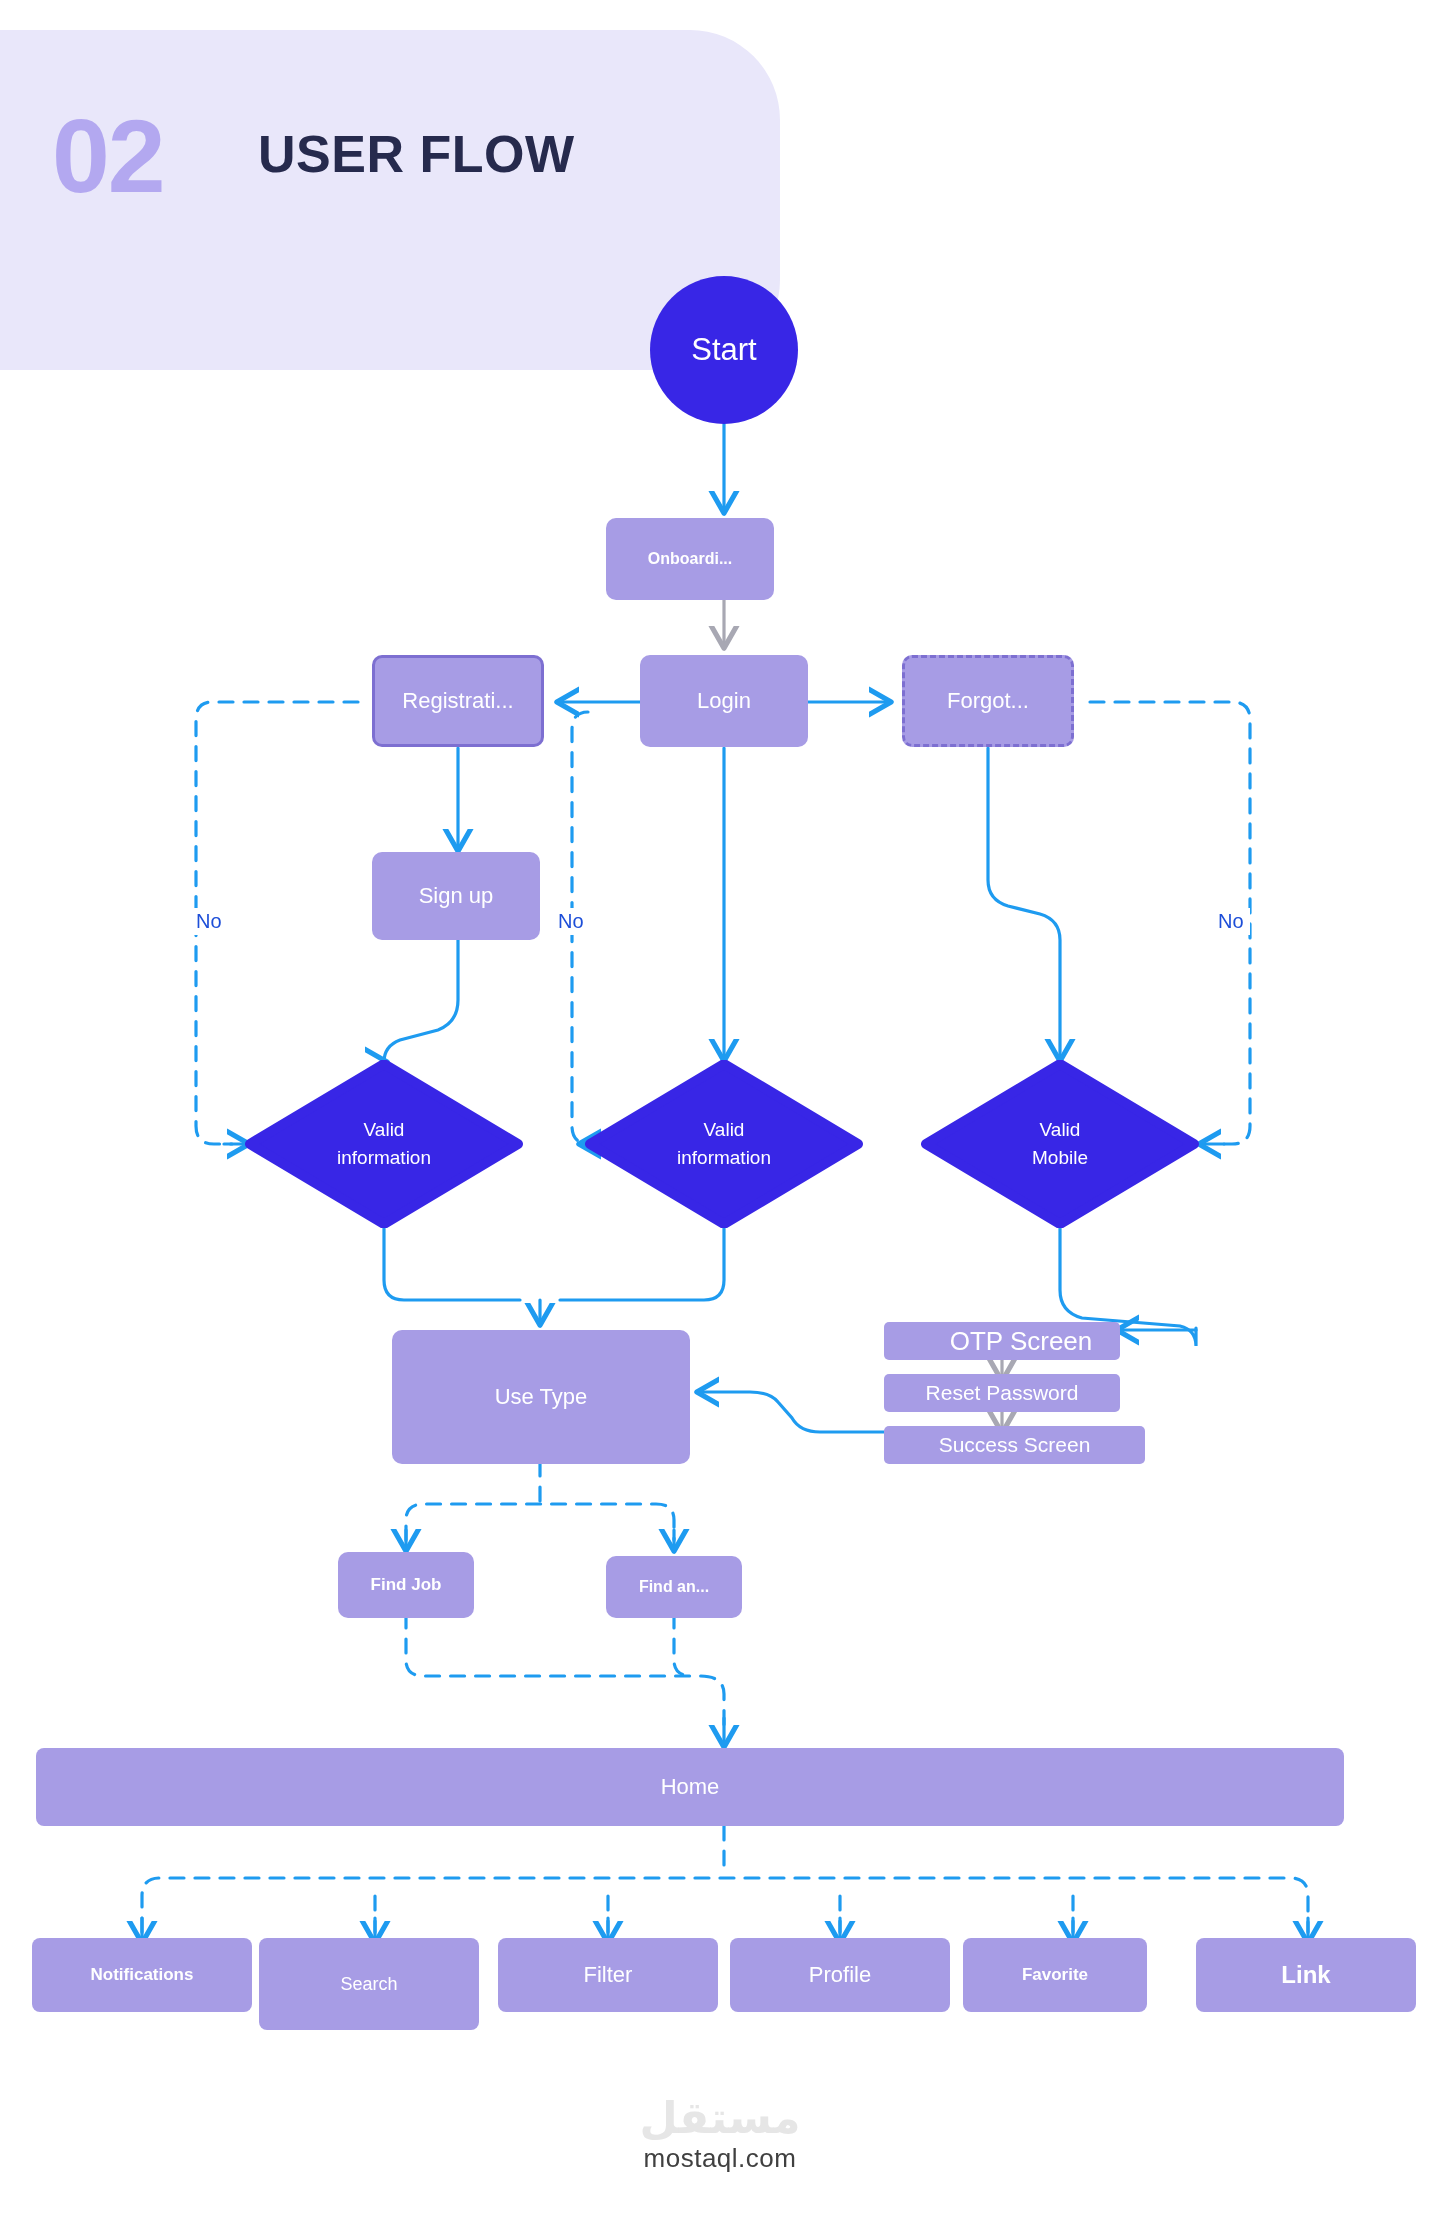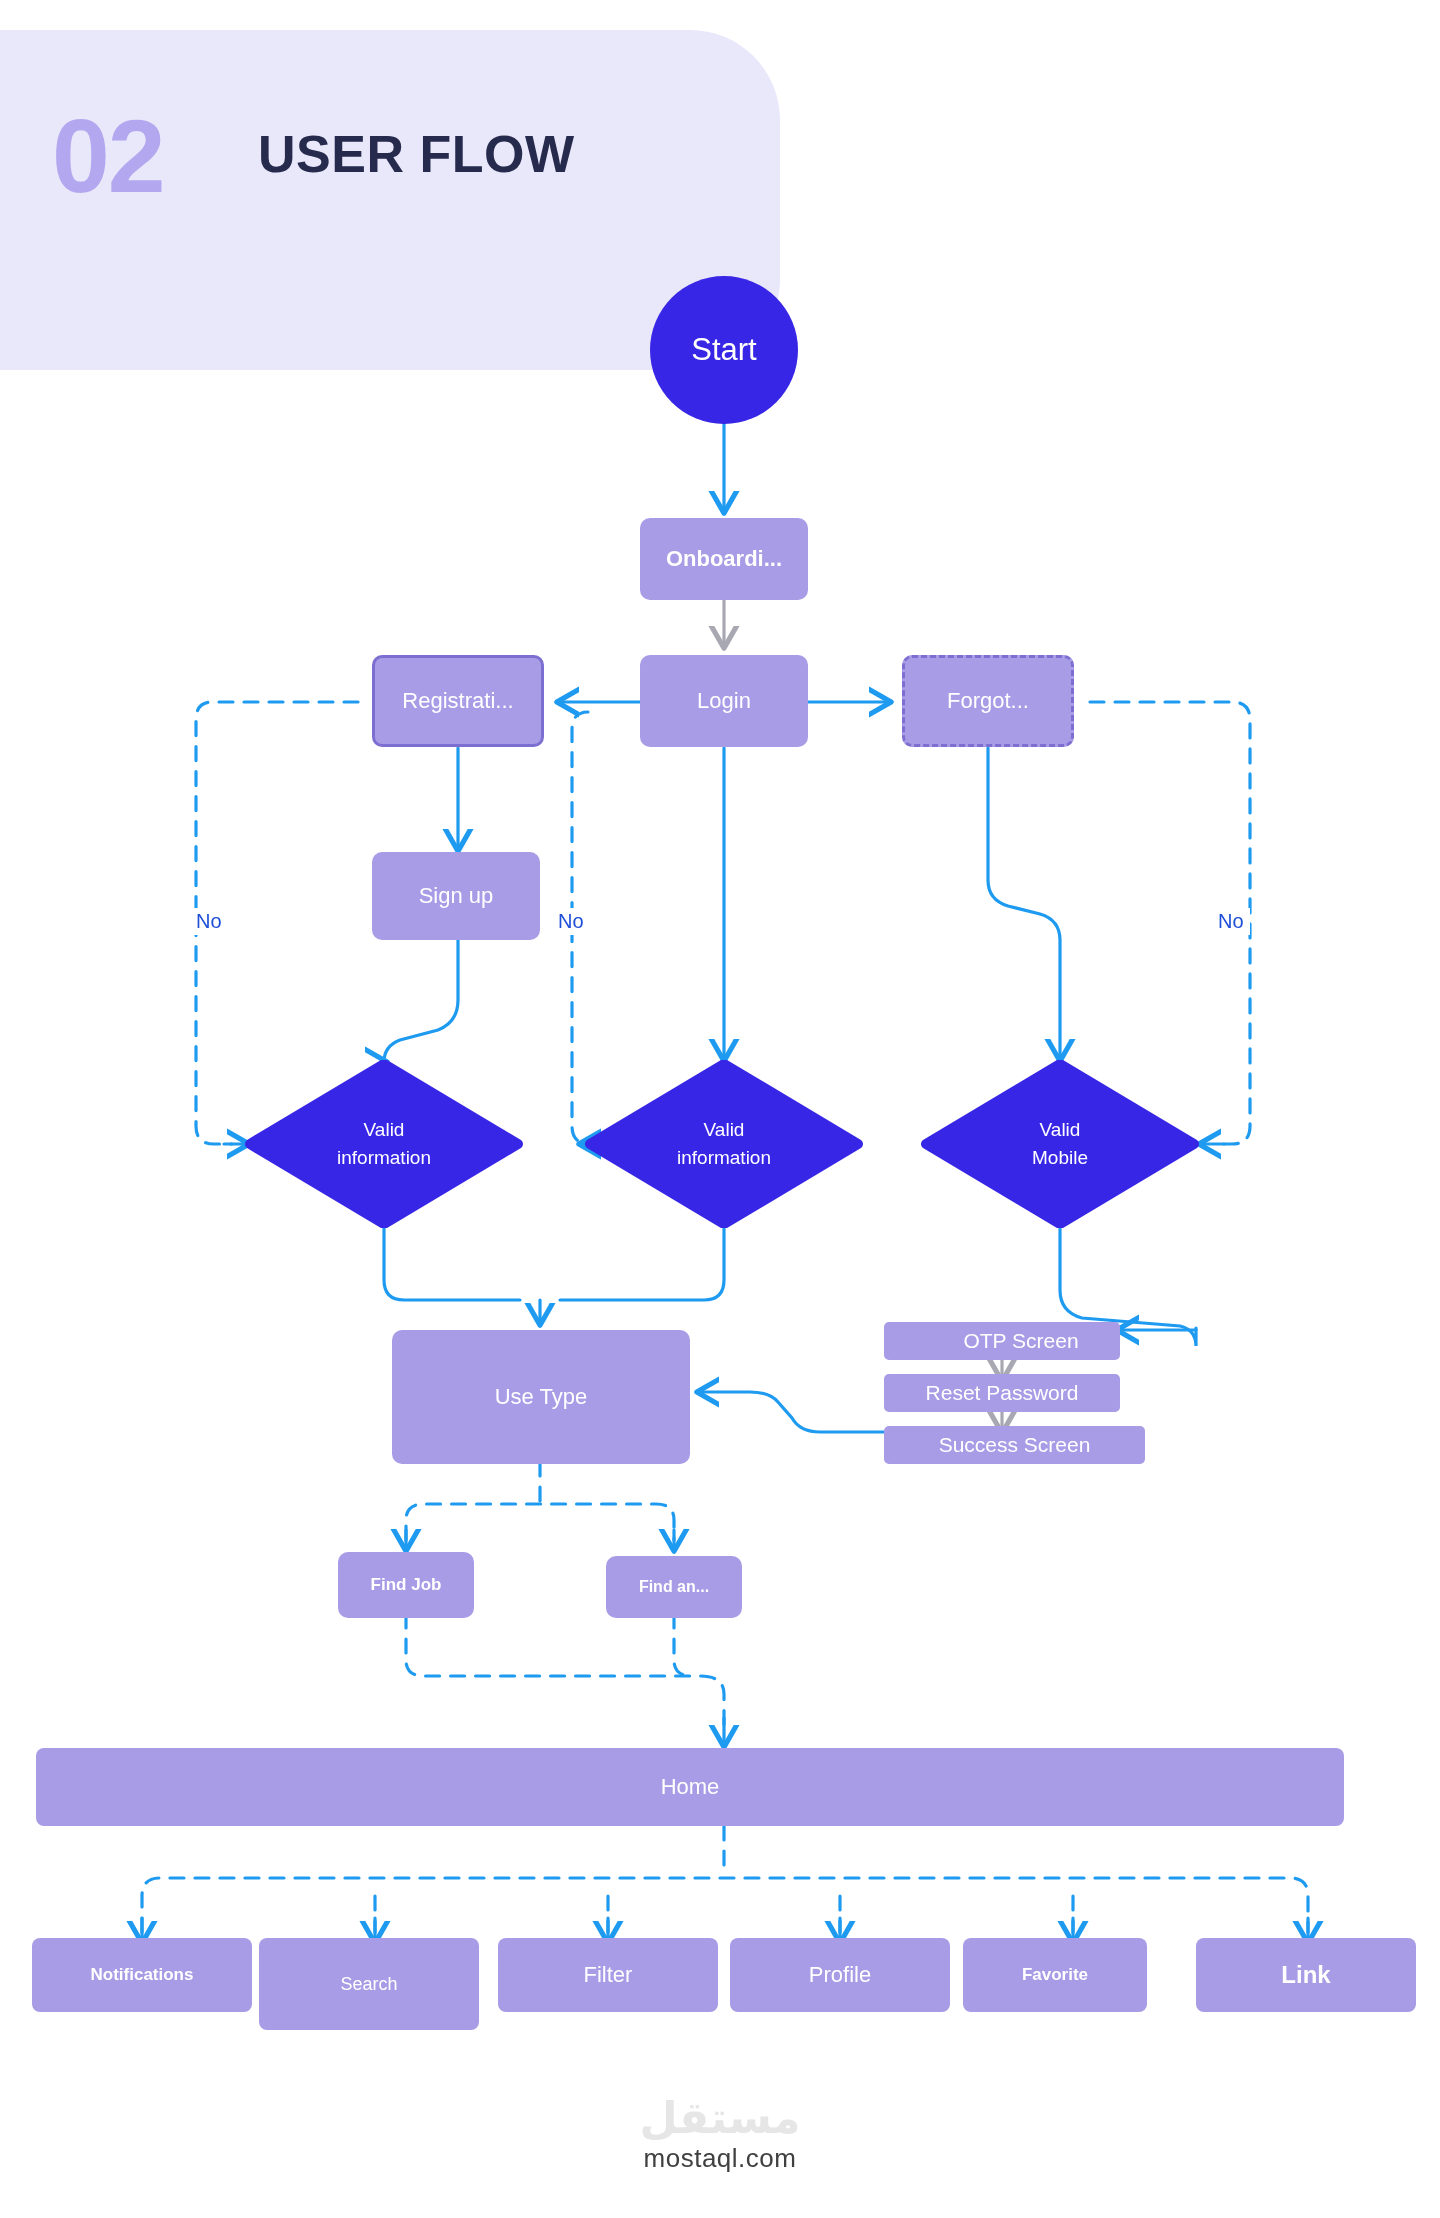--- a/index.html
+++ b/index.html
@@ -243,21 +243,21 @@
       <path d="M1224,1144 L1202,1144" marker-end="url(#ah-blue)"></path>
 
       <path d="M1002,1360 L1002,1378" stroke="#a8a8b3" marker-end="url(#ah-gray)"></path>
 
       <path d="M1002,1412 L1002,1430" stroke="#a8a8b3" marker-end="url(#ah-gray)"></path>
     </g>
   </svg>
 
   <div class="start-circle" style="left:650px; top:276px;">Start</div>
 
-  <div class="node" style="left:640px; top:518px; width:168px; height:82px; font-size:22px; font-weight:700;">Onboardi...</div>
+  <div class="node" style="left:606px; top:518px; width:168px; height:82px; font-size:16px; font-weight:700;">Onboardi...</div>
 
   <div class="node bordered" style="left:372px; top:655px; width:172px; height:92px; font-size:22px;">Registrati...</div>
 
   <div class="node" style="left:640px; top:655px; width:168px; height:92px; font-size:22px;">Login</div>
 
   <div class="node dashed" style="left:902px; top:655px; width:172px; height:92px; font-size:22px;">Forgot...</div>
 
   <div class="node" style="left:372px; top:852px; width:168px; height:88px; font-size:22px;">Sign up</div>
 
   <div class="flow-label" style="left:190px; top:908px;">No</div>
@@ -283,21 +283,21 @@
   <div class="diamond-wrap" style="left:920px; top:1060px; width:280px; height:168px;">
     <svg class="diamond-shape" viewBox="0 0 280 168" xmlns="http://www.w3.org/2000/svg">
       <path d="M140,4 L274,84 L140,164 L6,84 Z" fill="#3826e6" stroke="#3826e6" stroke-width="10" stroke-linejoin="round"></path>
     </svg>
     <div class="diamond-label">Valid
 Mobile</div>
   </div>
 
   <div class="node" style="left:392px; top:1330px; width:298px; height:134px; font-size:22px;">Use Type</div>
 
-  <div class="node thin" style="left:884px; top:1322px; width:236px; height:38px; font-size:21px;padding-left:44px;">OTP Screen</div>
+  <div class="node thin" style="left:884px; top:1322px; width:236px; height:38px; font-size:26px;padding-left:44px;">OTP Screen</div>
   <div class="node thin" style="left:884px; top:1374px; width:236px; height:38px; font-size:21px;">Reset Password</div>
   <div class="node thin" style="left:884px; top:1426px; width:261px; height:38px; font-size:21px;">Success Screen</div>
 
   <div class="node" style="left:338px; top:1552px; width:136px; height:66px; font-size:17px; font-weight:700;">Find Job</div>
   <div class="node" style="left:606px; top:1556px; width:136px; height:62px; font-size:16px; font-weight:700;">Find an...</div>
 
   <div class="node flat" style="left:36px; top:1748px; width:1308px; height:78px; font-size:22px;">Home</div>
 
   <div class="node flat" style="left:32px; top:1938px; width:220px; height:74px; font-size:17px; font-weight:700;">Notifications</div>
   <div class="node flat" style="left:259px; top:1938px; width:220px; height:92px; font-size:18px;">Search</div>

